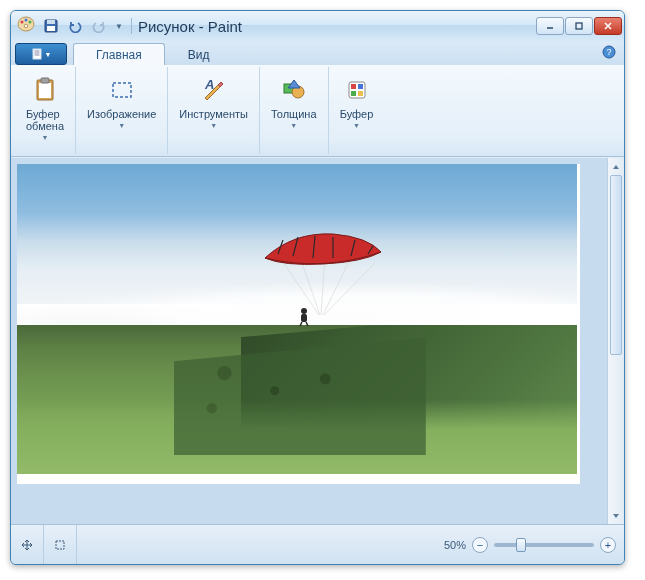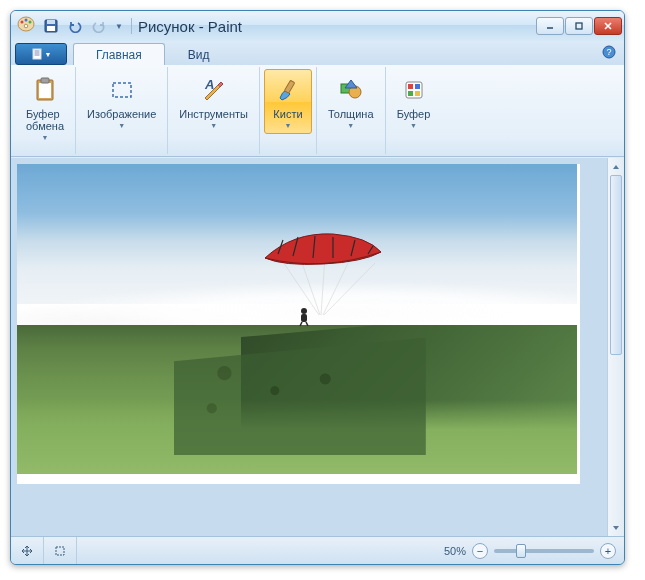--- a/index.html
+++ b/index.html
@@ -46,21 +46,21 @@
   .canvas-wrap { flex:1; overflow:auto; padding:6px 0 0 6px; position:relative; }
   .canvas { width:563px; height:320px; background:#fff; position:relative; }
   .painting { width:560px; height:310px; position:relative; overflow:hidden; }
   .v-scroll { width:17px; background:linear-gradient(to right,#f0f5fa,#e2ebf4); border-left:1px solid #bcd0e4; display:flex; flex-direction:column; }
   .sb-btn { height:17px; display:flex;align-items:center;justify-content:center; cursor:pointer; }
   .sb-btn svg { width:8px; height:8px; }
   .sb-track { flex:1; position:relative; }
   .sb-thumb { position:absolute; top:0; left:2px; right:2px; height:180px; background:linear-gradient(to right,#e8f1fa,#c9ddf0); border:1px solid #9fbdd8; border-radius:2px; cursor:pointer; }
 
   
-  .statusbar { height:28px; background:linear-gradient(to bottom,#e7f0f9,#d0e2f2); border-top:1px solid #a7c1db; display:flex; align-items:center; font-size:11px; color:#3a5a7a; }
+  .statusbar { height:40px; background:linear-gradient(to bottom,#e7f0f9,#d0e2f2); border-top:1px solid #a7c1db; display:flex; align-items:center; font-size:11px; color:#3a5a7a; }
   .status-cell { padding:0 10px; border-right:1px solid #b8cee3; height:100%; display:flex; align-items:center; gap:4px; }
   .status-cell svg { width:12px; height:12px; }
   .status-spacer { flex:1; }
   .zoom { display:flex; align-items:center; gap:6px; padding:0 8px; }
   .zoom-btn { width:16px; height:16px; border:1px solid #8aa7c4; border-radius:8px; background:#f2f8fd; display:flex;align-items:center;justify-content:center; cursor:pointer; font-size:11px; color:#2a5a8a; }
   .zoom-slider { width:100px; height:4px; background:#9db7d0; position:relative; border-radius:2px; }
   .zoom-handle { position:absolute; left:22px; top:-5px; width:10px; height:14px; background:linear-gradient(to bottom,#f7fbff,#d0e2f2); border:1px solid #7a9abb; border-radius:2px; cursor:pointer; }
 
   
   .sky { position:absolute; inset:0 0 55% 0; background:linear-gradient(to bottom,#6da9d4 0%,#8fbde0 35%,#c8dceb 55%,#e6eef4 75%,#f0f4f7 100%); }
@@ -186,32 +186,20 @@
     <div class="group">
       <div class="group-btn">
         <div class="group-icon">
           <svg viewBox="0 0 28 28">
               <path d="M5 22 L18 9 L20 11 L7 24 Z" fill="#e8b050" stroke="#a07030"></path>
               <path d="M18 9 L21 6 L23 8 L20 11" fill="#d97070" stroke="#a04040"></path>
               <text x="5" y="13" font-size="13" font-style="italic" fill="#3a5a8a" font-weight="bold">A</text>
             </svg>
         </div>
         <span class="group-label">Инструменты</span>
-        <span class="drop-tri">▼</span>
-      </div>
-    </div>
-    <div class="group">
-      <div class="group-btn active">
-        <div class="group-icon">
-          <svg viewBox="0 0 28 28">
-              <path d="M6 22 Q8 16 12 14 L16 18 Q14 22 8 24 Z" fill="#5aa5e0" stroke="#2a6aa0"></path>
-              <rect x="13" y="5" width="5" height="12" rx="1" transform="rotate(30 16 11)" fill="#d4a35a" stroke="#9a7030"></rect>
-            </svg>
-        </div>
-        <span class="group-label">Кисти</span>
         <span class="drop-tri">▼</span>
       </div>
     </div>
     <div class="group">
       <div class="group-btn">
         <div class="group-icon">
           <svg viewBox="0 0 28 28">
               <rect x="4" y="8" width="11" height="9" fill="#5aba5a" stroke="#2a7a2a"></rect>
               <circle cx="18" cy="16" r="6" fill="#e8b050" stroke="#a07030"></circle>
               <path d="M14 4 L20 12 L8 12 Z" fill="#5a8ad4" stroke="#2a5a9a"></path>

